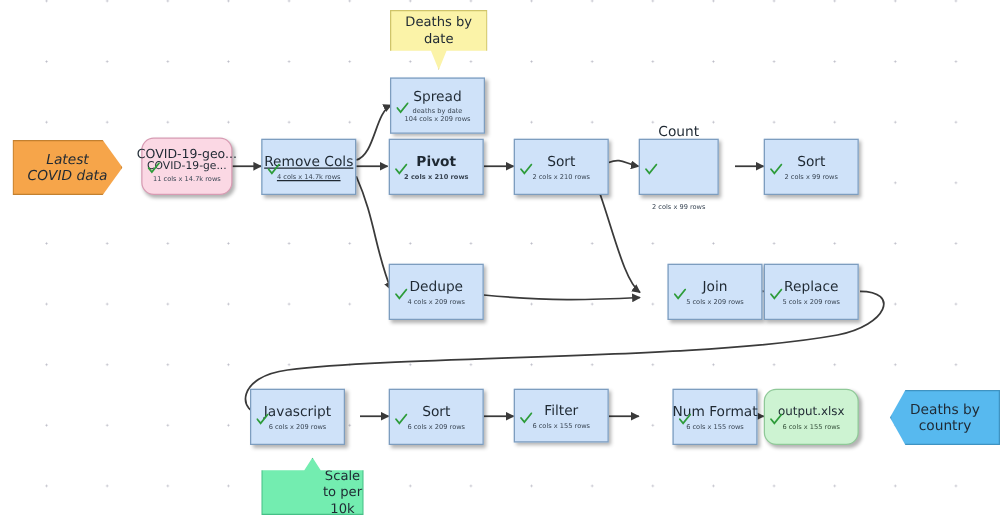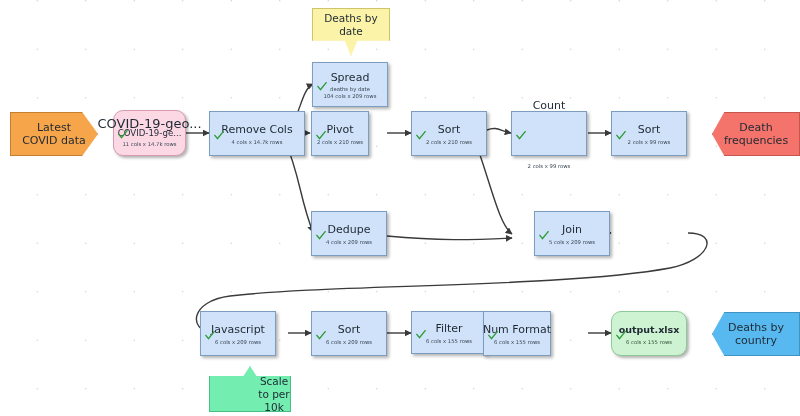--- a/index.html
+++ b/index.html
@@ -28,39 +28,40 @@
   .node .sub{font-size:5.3px;line-height:6.6px;color:#3a4654;margin-top:3px;text-align:center;white-space:nowrap;}
   .node .sub.two{margin-top:2px;}
   .check{
     position:absolute;left:4px;top:50%;transform:translateY(-40%);
     width:9px;height:9px;
   }
   .check svg{display:block;}
   .io-node{
     background:#fbd8e4;border:1px solid #d89bb3;border-radius:10px;
   }
-  .io-node .title{font-size:13px;line-height:9.6px;white-space:nowrap;}
+  .io-node .title{font-size:10px;line-height:9.6px;white-space:nowrap;}
   .io-node .title2{font-size:8.6px;line-height:9.6px;white-space:nowrap;}
   .io-node .sub{font-size:5.3px;color:#3a4654;margin-top:3px;}
   .out-node{
     background:#cdf3d2;border:1px solid #8fc998;border-radius:10px;
   }
-  .out-node .title{font-size:9.5px;font-weight:bold;}
+  .out-node .title{font-size:9.5px;}
   .out-node .sub{font-size:5.3px;color:#35503a;}
 
   
   .tag{
     position:absolute;box-sizing:border-box;
     display:flex;align-items:center;justify-content:center;text-align:center;
     font-size:11px;line-height:13.5px;color:#1f2933;
     filter:drop-shadow(2px 2px 2px rgba(0,0,0,0.32));
   }
   .tag-right{ 
     background:#f6a54a;border:1px solid #c3802f;
     clip-path:polygon(0 0, 82% 0, 100% 50%, 82% 100%, 0 100%);
+    font-style:italic;
   }
   .tag-left{ 
     background:#f4736a;border:1px solid #c4564f;
     clip-path:polygon(14% 0, 100% 0, 100% 100%, 14% 100%, 0 50%);
   }
   .tag-left.blue{background:#57b9ef;border-color:#3f93c2;}
 
   .note{
     position:absolute;box-sizing:border-box;
     display:flex;align-items:center;justify-content:center;text-align:center;
@@ -123,26 +124,20 @@
     </g>
   </svg>
 
   <div class="tag tag-right" style="left:10px;top:112px;width:88px;height:44px;">
     <div>
       <div>Latest</div>
       <div>COVID data</div>
     </div>
   </div>
 
-  <div class="tag tag-left" style="left:712px;top:112px;width:88px;height:44px;">
-    <div>
-      <div>Death</div>
-      <div>frequencies</div>
-    </div>
-  </div>
 
   <div class="tag tag-left blue" style="left:712px;top:312px;width:88px;height:44px;">
     <div>
       <div>Deaths by</div>
       <div>country</div>
     </div>
   </div>
 
   <div class="note note-down" style="left:312px;top:8px;width:78px;height:48px;">
     <div>
@@ -162,62 +157,62 @@
     <span class="check">
       <svg viewBox="0 0 12 12" width="10" height="10">
           <path d="M1 6 L4.2 10 L11 1.5" stroke="#2e9c3a" stroke-width="1.7" fill="none" stroke-linecap="round"></path>
         </svg>
     </span>
     <div class="title">COVID-19-geo...</div>
     <div class="title2">COVID-19-ge...</div>
     <div class="sub">11 cols x 14.7k rows</div>
   </div>
 
-  <div class="node" style="left:209px;top:111px;width:96px;height:45px;">
+  <div class="node" style="left:209px;top:111px;width:76px;height:45px;text-decoration:underline;">
     <span class="check">
       <svg viewBox="0 0 12 12" width="10" height="10">
           <path d="M1 6 L4.2 10 L11 1.5" stroke="#2e9c3a" stroke-width="1.7" fill="none" stroke-linecap="round"></path>
         </svg>
     </span>
     <div class="title">Remove Cols</div>
     <div class="sub">4 cols x 14.7k rows</div>
   </div>
 
   <div class="node" style="left:312px;top:62px;width:76px;height:45px;">
     <span class="check">
       <svg viewBox="0 0 12 12" width="10" height="10">
           <path d="M1 6 L4.2 10 L11 1.5" stroke="#2e9c3a" stroke-width="1.7" fill="none" stroke-linecap="round"></path>
         </svg>
     </span>
     <div class="title">Spread</div>
     <div class="sub two">deaths by date</div>
     <div class="sub" style="margin-top:0">104 cols x 209 rows</div>
   </div>
 
-  <div class="node" style="left:311px;top:111px;width:58px;height:45px;">
+  <div class="node" style="left:311px;top:111px;width:76px;height:45px;font-weight:bold;">
     <span class="check">
       <svg viewBox="0 0 12 12" width="10" height="10">
           <path d="M1 6 L4.2 10 L11 1.5" stroke="#2e9c3a" stroke-width="1.7" fill="none" stroke-linecap="round"></path>
         </svg>
     </span>
     <div class="title">Pivot</div>
     <div class="sub">2 cols x 210 rows</div>
   </div>
 
   <div class="node" style="left:411px;top:111px;width:76px;height:45px;">
     <span class="check">
       <svg viewBox="0 0 12 12" width="10" height="10">
           <path d="M1 6 L4.2 10 L11 1.5" stroke="#2e9c3a" stroke-width="1.7" fill="none" stroke-linecap="round"></path>
         </svg>
     </span>
     <div class="title">Sort</div>
     <div class="sub">2 cols x 210 rows</div>
   </div>
 
-  <div class="node" style="left:511px;top:111px;width:76px;height:45px;gap:48px;">
+  <div class="node" style="left:511px;top:111px;width:64px;height:45px;gap:48px;">
     <span class="check">
       <svg viewBox="0 0 12 12" width="10" height="10">
           <path d="M1 6 L4.2 10 L11 1.5" stroke="#2e9c3a" stroke-width="1.7" fill="none" stroke-linecap="round"></path>
         </svg>
     </span>
     <div class="title">Count</div>
     <div class="sub">2 cols x 99 rows</div>
   </div>
 
   <div class="node" style="left:611px;top:111px;width:76px;height:45px;">
@@ -243,20 +238,29 @@
   <div class="node" style="left:534px;top:211px;width:76px;height:45px;">
     <span class="check">
       <svg viewBox="0 0 12 12" width="10" height="10">
           <path d="M1 6 L4.2 10 L11 1.5" stroke="#2e9c3a" stroke-width="1.7" fill="none" stroke-linecap="round"></path>
         </svg>
     </span>
     <div class="title">Join</div>
     <div class="sub">5 cols x 209 rows</div>
   </div>
 
+  <div class="node" style="left:611px;top:211px;width:76px;height:45px;">
+    <span class="check">
+      <svg viewBox="0 0 12 12" width="10" height="10">
+          <path d="M1 6 L4.2 10 L11 1.5" stroke="#2e9c3a" stroke-width="1.7" fill="none" stroke-linecap="round"></path>
+        </svg>
+    </span>
+    <div class="title">Replace</div>
+    <div class="sub">5 cols x 209 rows</div>
+  </div>
 
   <div class="node" style="left:200px;top:311px;width:76px;height:45px;">
     <span class="check">
       <svg viewBox="0 0 12 12" width="10" height="10">
           <path d="M1 6 L4.2 10 L11 1.5" stroke="#2e9c3a" stroke-width="1.7" fill="none" stroke-linecap="round"></path>
         </svg>
     </span>
     <div class="title">Javascript</div>
     <div class="sub">6 cols x 209 rows</div>
   </div>
@@ -274,21 +278,21 @@
   <div class="node" style="left:411px;top:311px;width:76px;height:43px;">
     <span class="check">
       <svg viewBox="0 0 12 12" width="10" height="10">
           <path d="M1 6 L4.2 10 L11 1.5" stroke="#2e9c3a" stroke-width="1.7" fill="none" stroke-linecap="round"></path>
         </svg>
     </span>
     <div class="title">Filter</div>
     <div class="sub">6 cols x 155 rows</div>
   </div>
 
-  <div class="node" style="left:483px;top:311px;width:68px;height:45px;">
+  <div class="node" style="left:538px;top:311px;width:68px;height:45px;">
     <span class="check">
       <svg viewBox="0 0 12 12" width="10" height="10">
           <path d="M1 6 L4.2 10 L11 1.5" stroke="#2e9c3a" stroke-width="1.7" fill="none" stroke-linecap="round"></path>
         </svg>
     </span>
     <div class="title">Num Format</div>
     <div class="sub">6 cols x 155 rows</div>
   </div>
 
   <div class="node out-node" style="left:611px;top:311px;width:76px;height:45px;">

